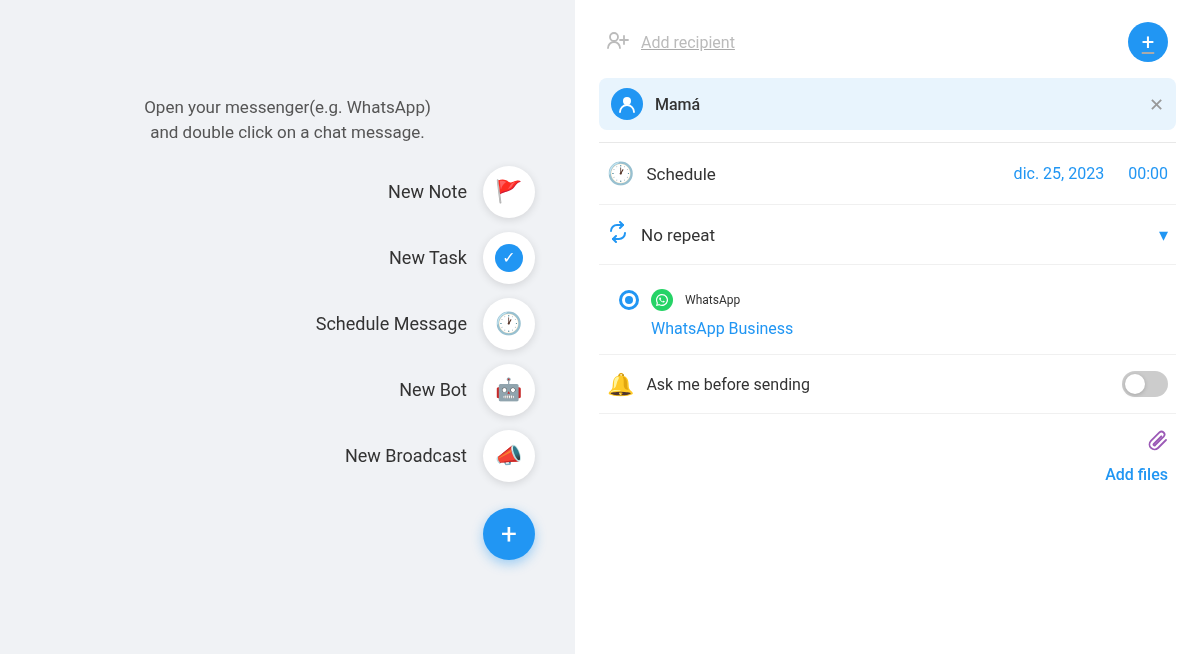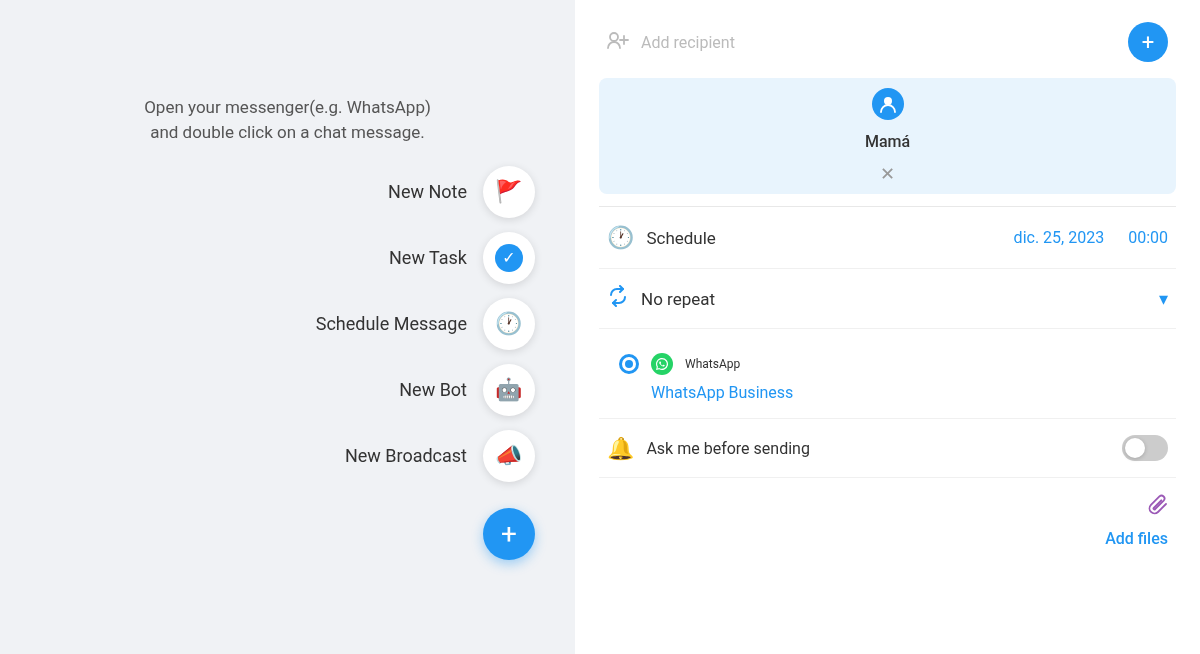--- a/index.html
+++ b/index.html
@@ -111,20 +111,21 @@
       border-bottom: 1px solid #e8e8e8;
     }
 
     .add-recipient-row {
       display: flex;
       align-items: center;
       gap: 12px;
       padding: 10px 8px;
       color: #aaa;
       font-size: 16px;
+      text-decoration: underline;
     }
 
     .add-recipient-icon {
       font-size: 20px;
       color: #bbb;
     }
 
     .add-recipient-text {
       flex: 1;
       color: #bbb;
@@ -146,21 +147,20 @@
     }
 
     .recipient-chip {
       display: flex;
       align-items: center;
       gap: 12px;
       padding: 10px 12px;
       background: #e8f4fd;
       border-radius: 8px;
       margin-top: 6px;
-      flex-direction: column;
     }
 
     .recipient-avatar {
       width: 32px;
       height: 32px;
       border-radius: 50%;
       background: #2196F3;
       display: flex;
       align-items: center;
       justify-content: center;

